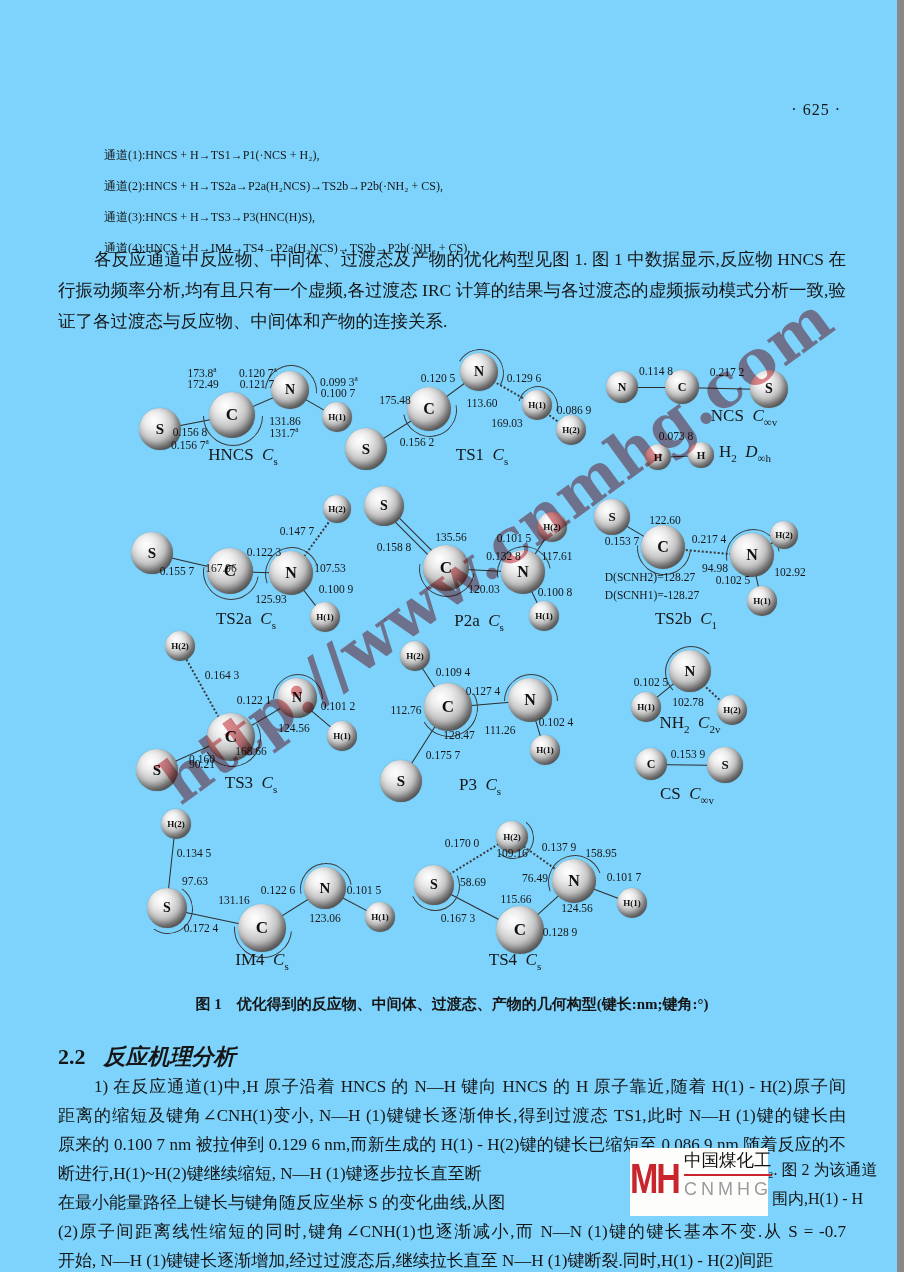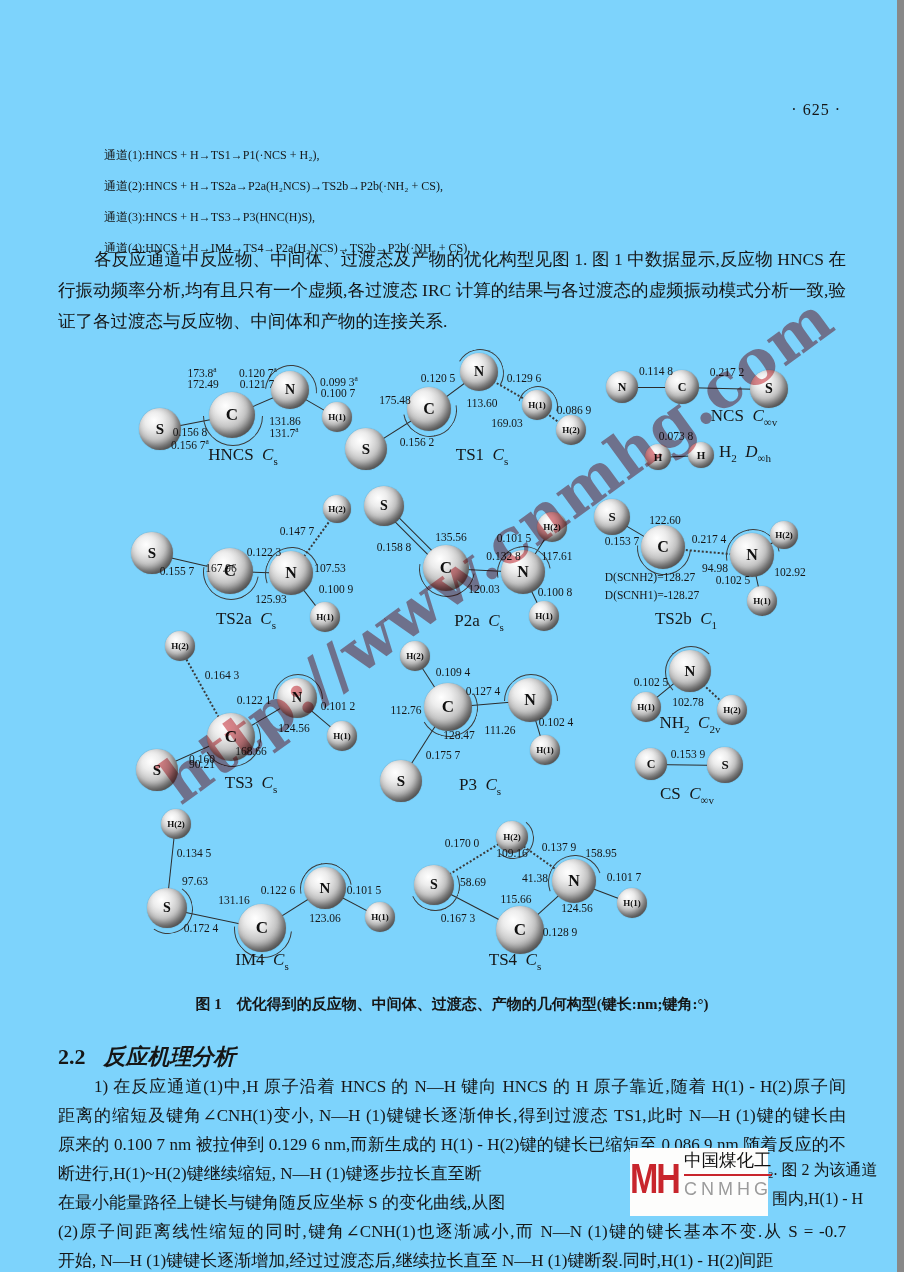--- a/index.html
+++ b/index.html
@@ -262,21 +262,21 @@
       <div class="atom" style="left: 496px; top: 821px; width: 32px; height: 32px; font-size: 9px;">H(2)</div>
       <div class="atom" style="left: 414px; top: 865px; width: 40px; height: 40px; font-size: 14px;">S</div>
       <div class="atom" style="left: 552px; top: 859px; width: 44px; height: 44px; font-size: 16px;">N</div>
       <div class="atom" style="left: 496px; top: 906px; width: 48px; height: 48px; font-size: 17px;">C</div>
       <div class="atom" style="left: 617px; top: 888px; width: 30px; height: 30px; font-size: 9px;">H(1)</div>
       <div class="mlabel" style="left: 462px; top: 843px;">0.170 0</div>
       <div class="mlabel" style="left: 512px; top: 853px;">109.16</div>
       <div class="mlabel" style="left: 559px; top: 847px;">0.137 9</div>
       <div class="mlabel" style="left: 601px; top: 853px;">158.95</div>
       <div class="mlabel" style="left: 473px; top: 882px;">58.69</div>
-      <div class="mlabel" style="left: 535px; top: 878px;">41.38</div>
+      <div class="mlabel" style="left: 535px; top: 878px;">76.49</div>
       <div class="mlabel" style="left: 624px; top: 877px;">0.101 7</div>
       <div class="mlabel" style="left: 516px; top: 899px;">115.66</div>
       <div class="mlabel" style="left: 577px; top: 908px;">124.56</div>
       <div class="mlabel" style="left: 458px; top: 918px;">0.167 3</div>
       <div class="mlabel" style="left: 560px; top: 932px;">0.128 9</div>
       <div class="mcap" style="left: 515px; top: 961px;">TS4&nbsp;&nbsp;<i>C</i><sub>s</sub></div>
     </div>
 
   <div class="watermark">http://www.cnmhg.com</div>
 

